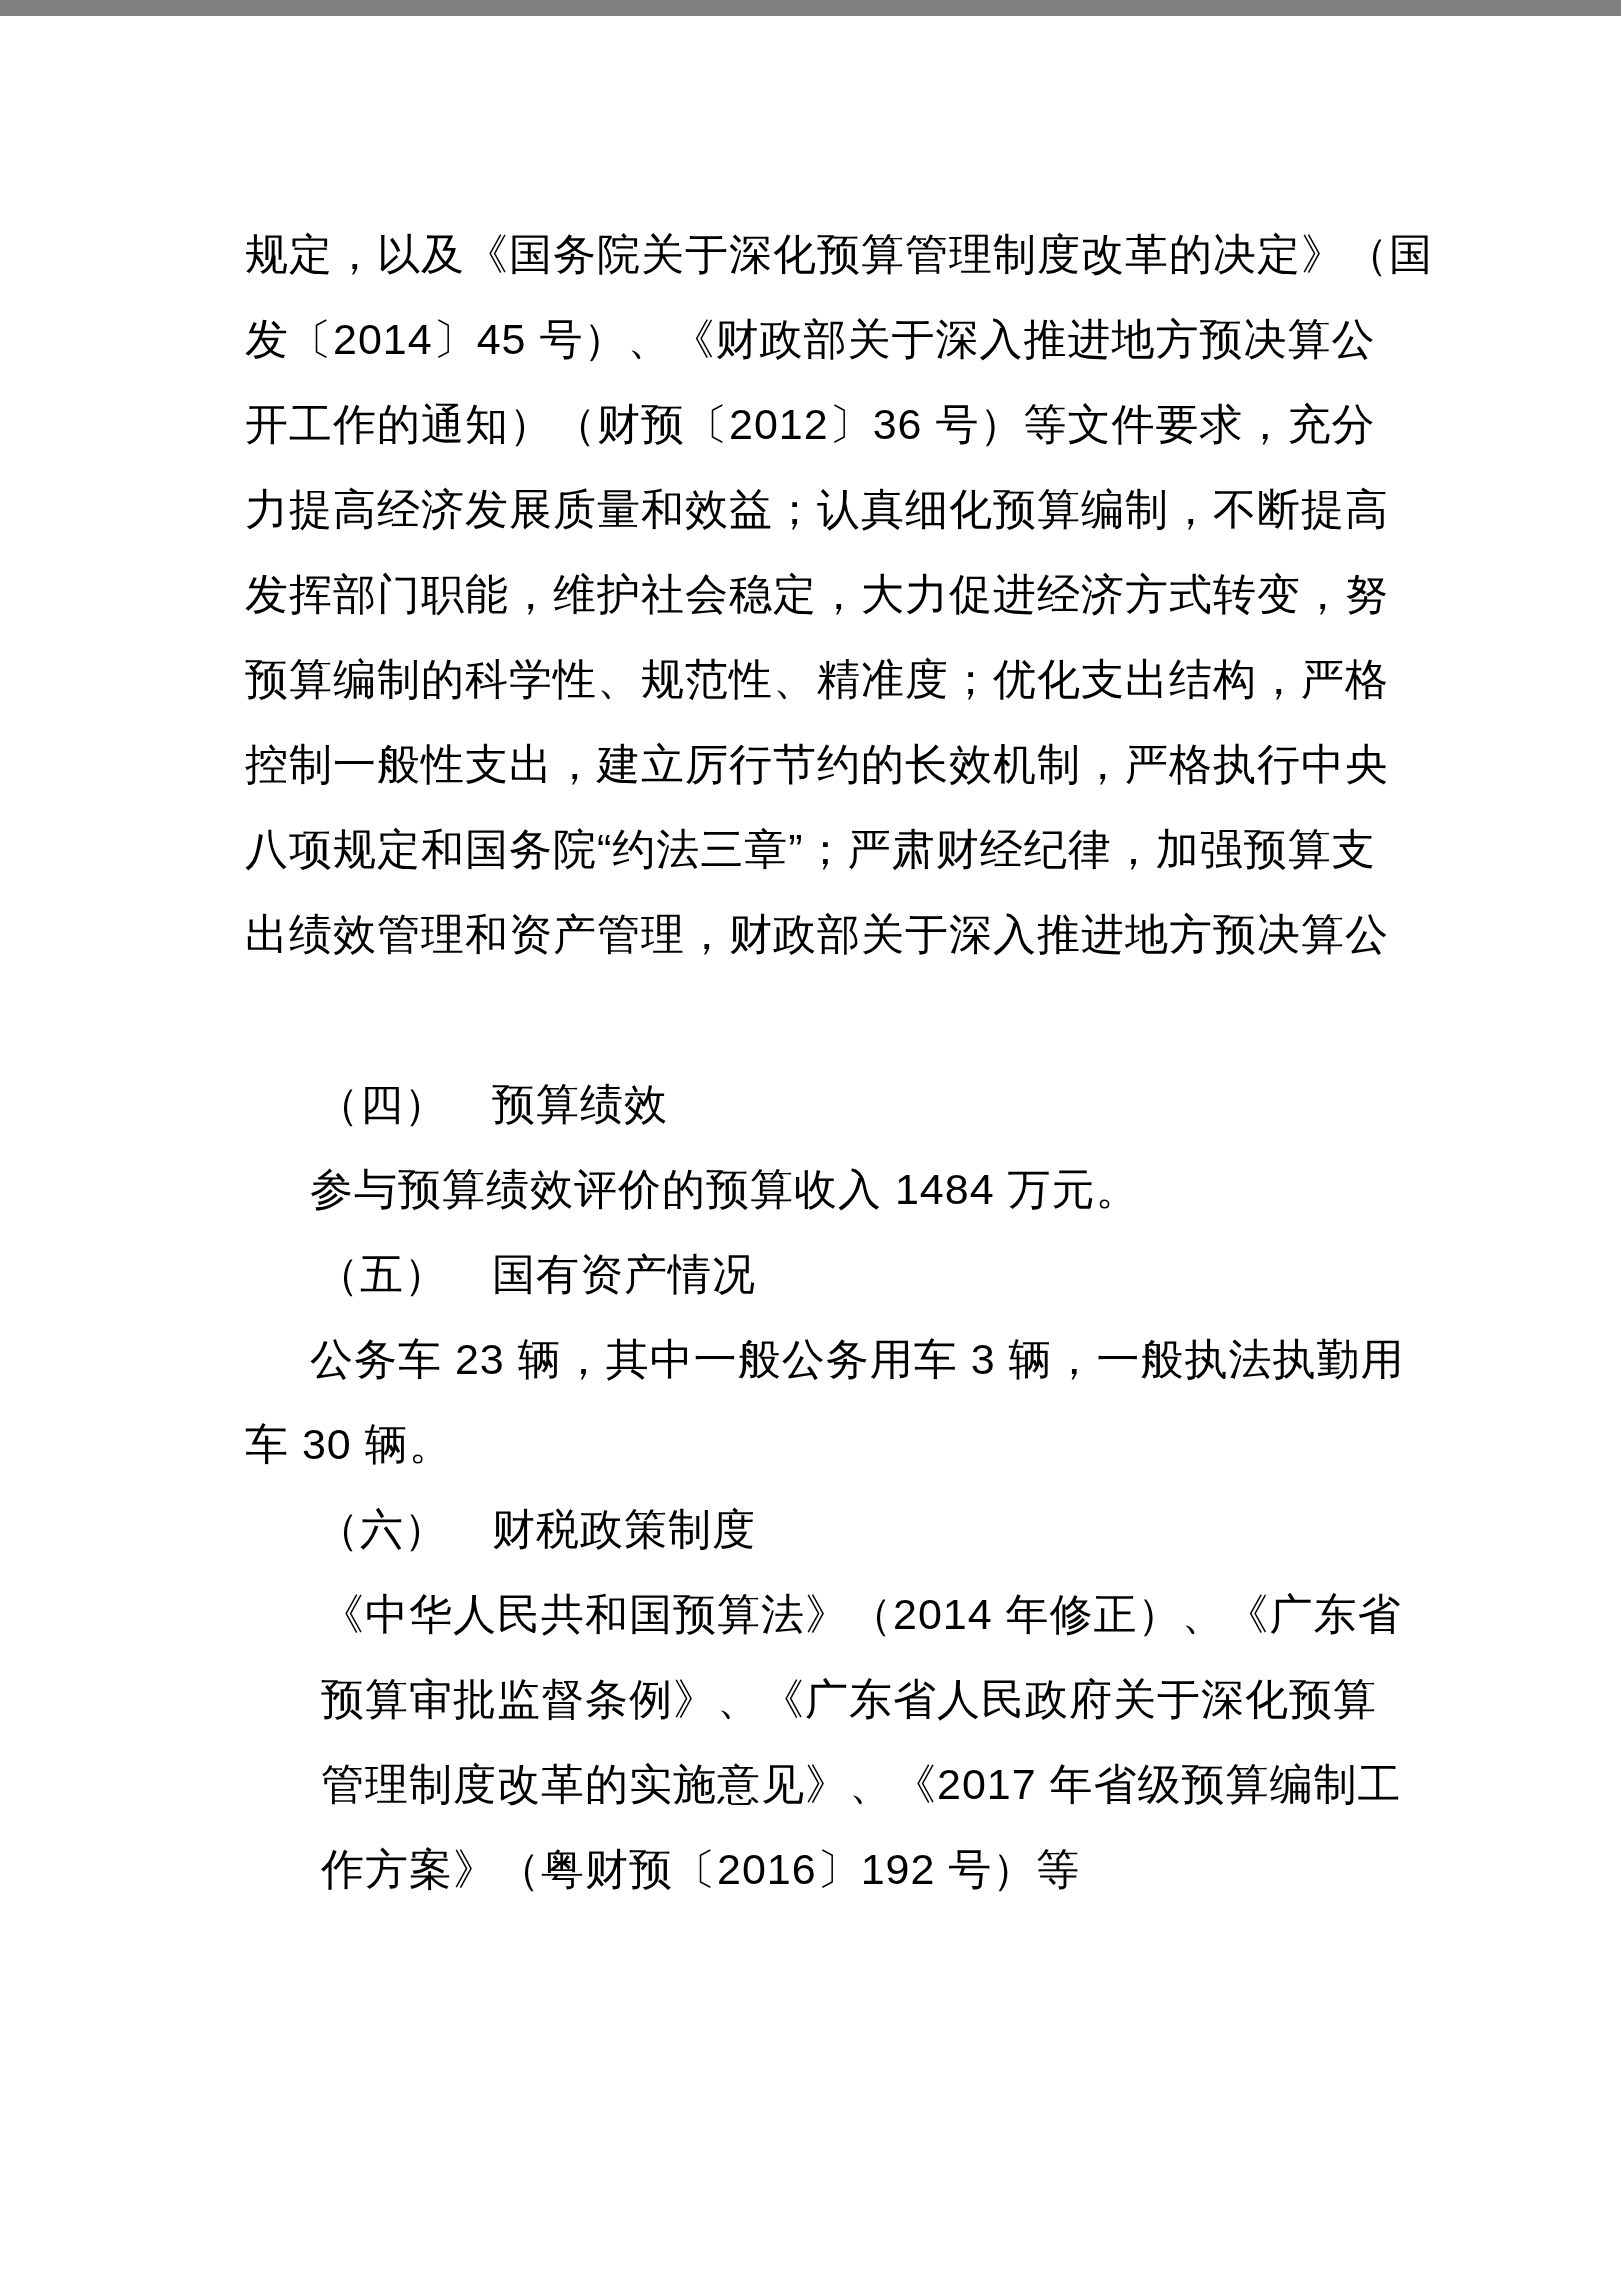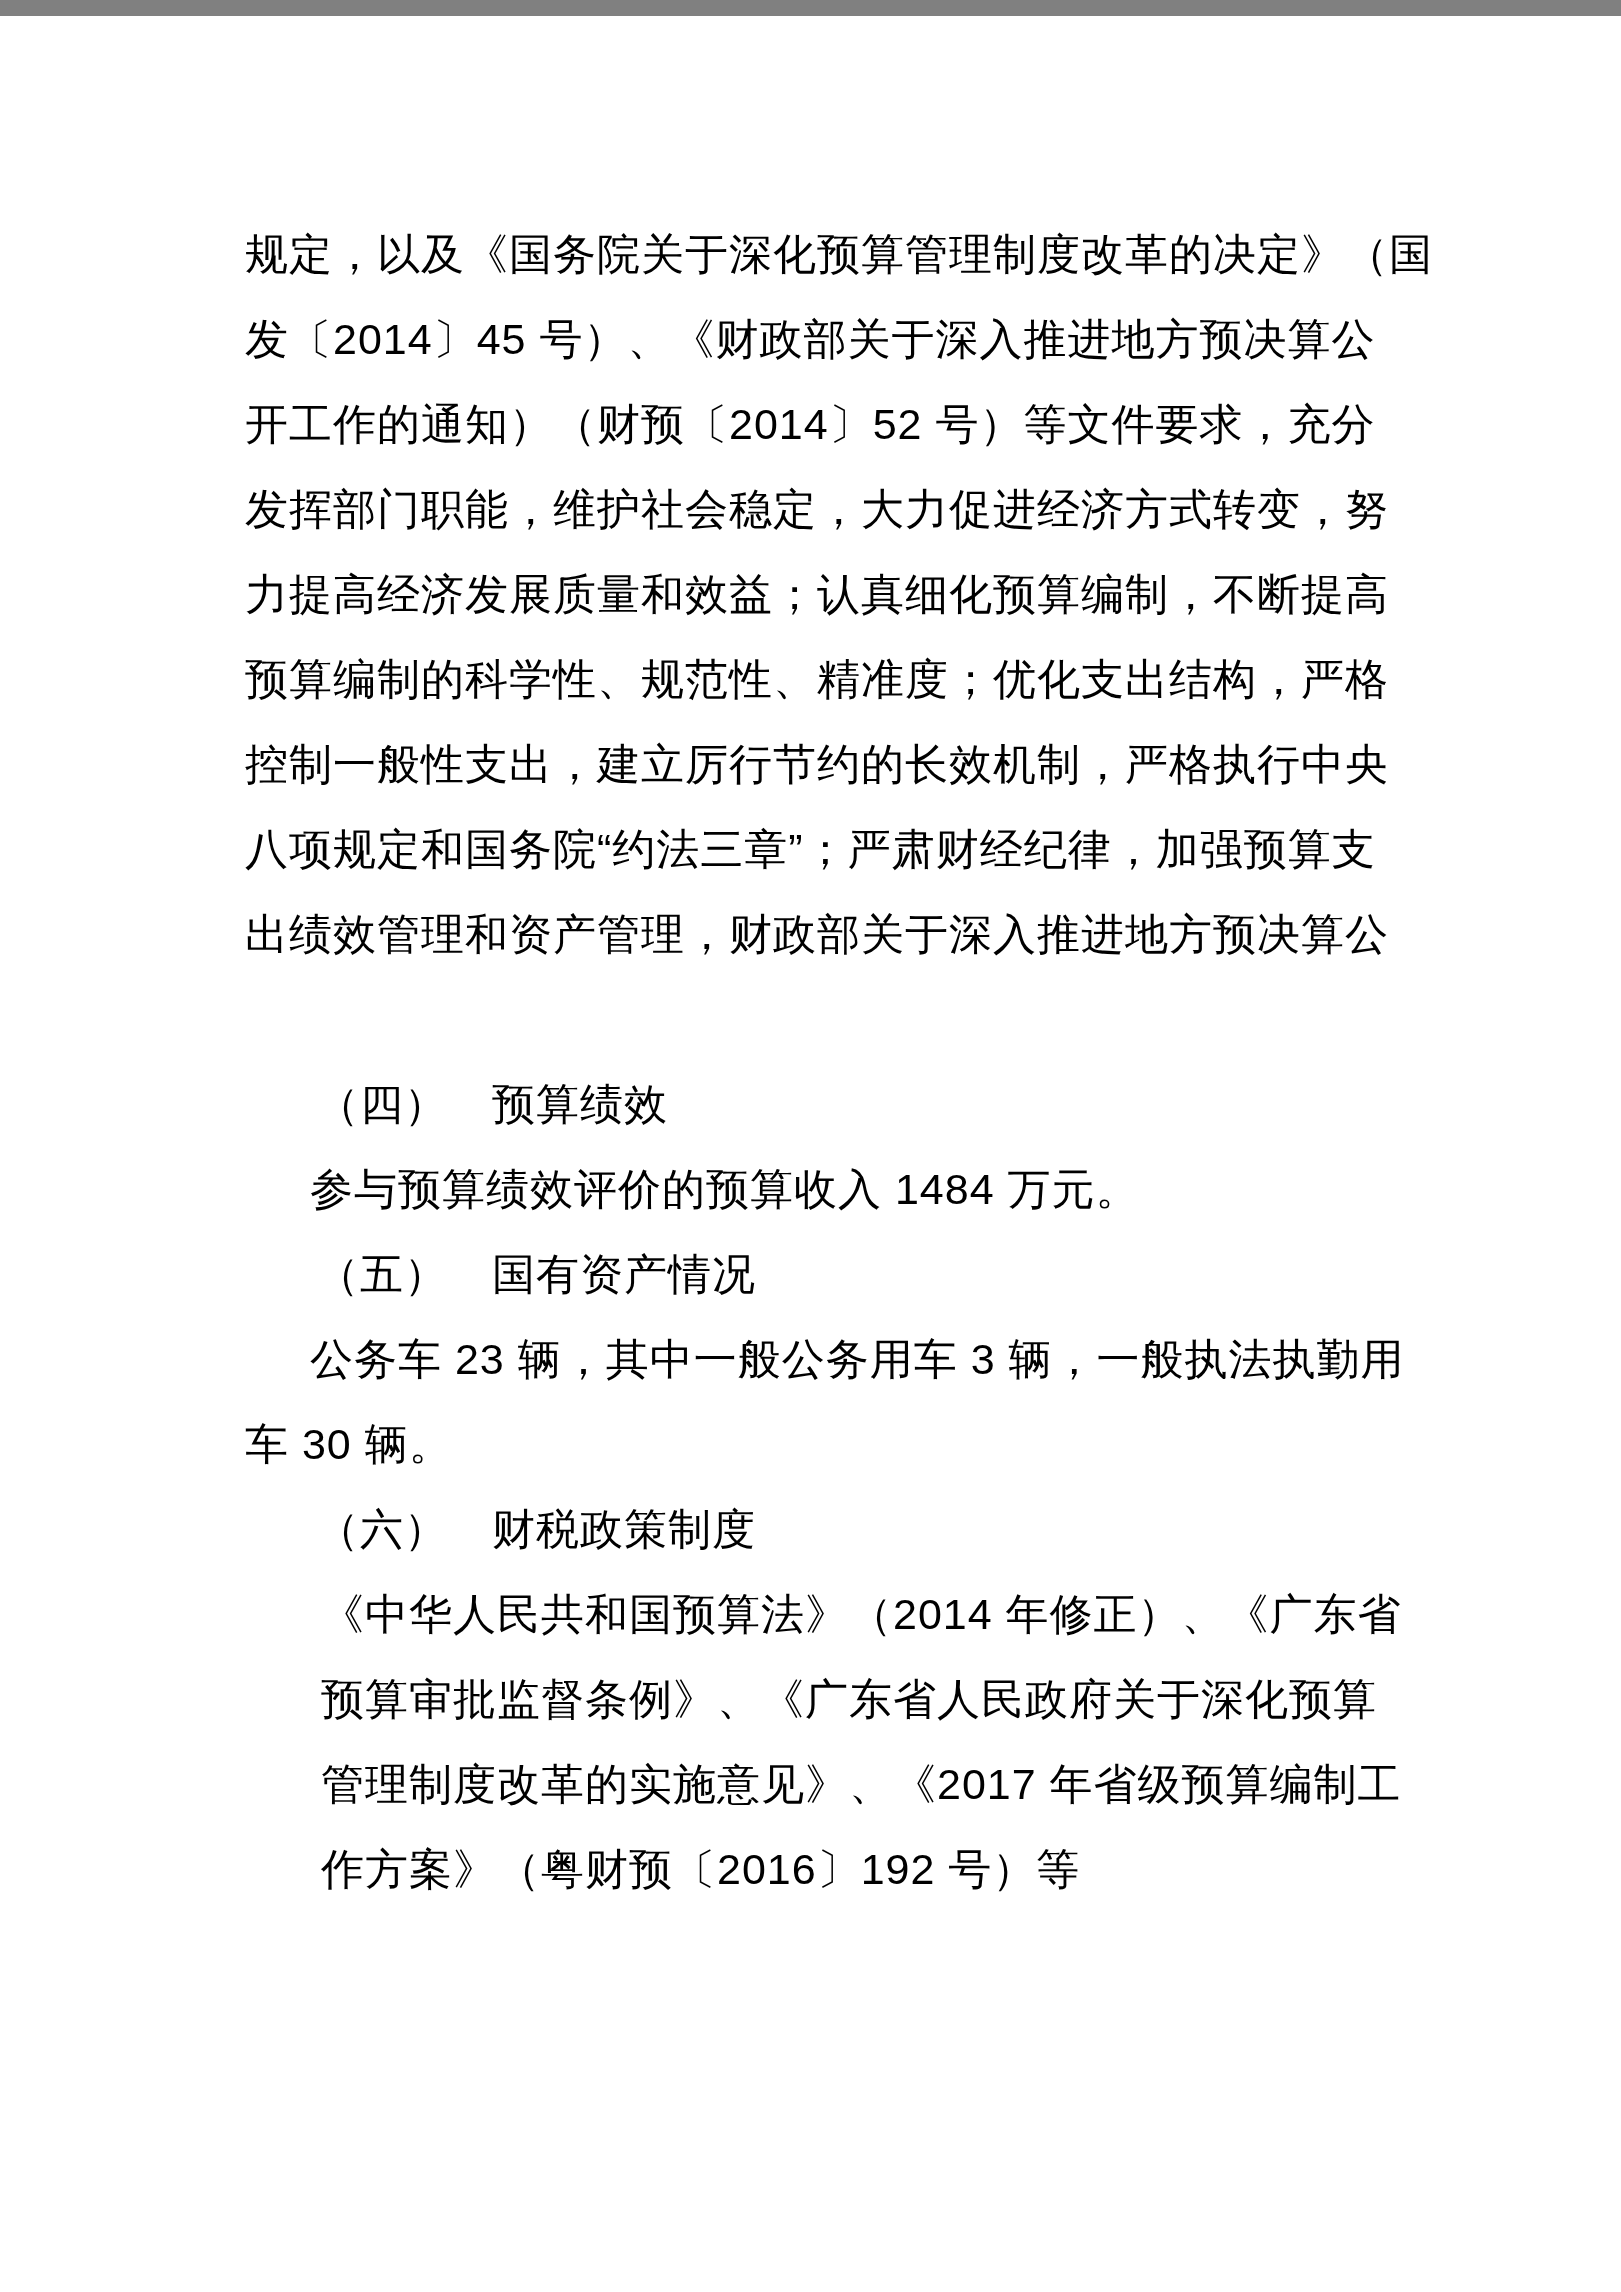--- a/index.html
+++ b/index.html
@@ -50,23 +50,23 @@
   }
 </style>
 </head>
 <body>
 
 <div class="page">
   <div class="text-area">
 
     <div class="line">规定，以及《国务院关于深化预算管理制度改革的决定》（国</div>
     <div class="line">发〔2014〕45 号）、《财政部关于深入推进地方预决算公</div>
-    <div class="line">开工作的通知）（财预〔2014〕52 号）等文件要求，充分</div>
+    <div class="line">开工作的通知）（财预〔2012〕36 号）等文件要求，充分</div>
+    <div class="line">力提高经济发展质量和效益；认真细化预算编制，不断提高</div>
     <div class="line">发挥部门职能，维护社会稳定，大力促进经济方式转变，努</div>
-    <div class="line">力提高经济发展质量和效益；认真细化预算编制，不断提高</div>
     <div class="line">预算编制的科学性、规范性、精准度；优化支出结构，严格</div>
     <div class="line">控制一般性支出，建立厉行节约的长效机制，严格执行中央</div>
     <div class="line">八项规定和国务院“约法三章”；严肃财经纪律，加强预算支</div>
     <div class="line">出绩效管理和资产管理，财政部关于深入推进地方预决算公</div>
 
     <div class="line blank"></div>
 
     <div class="line heading-line">（四）　预算绩效</div>
     <div class="line first-indent">参与预算绩效评价的预算收入 1484 万元。</div>
 

